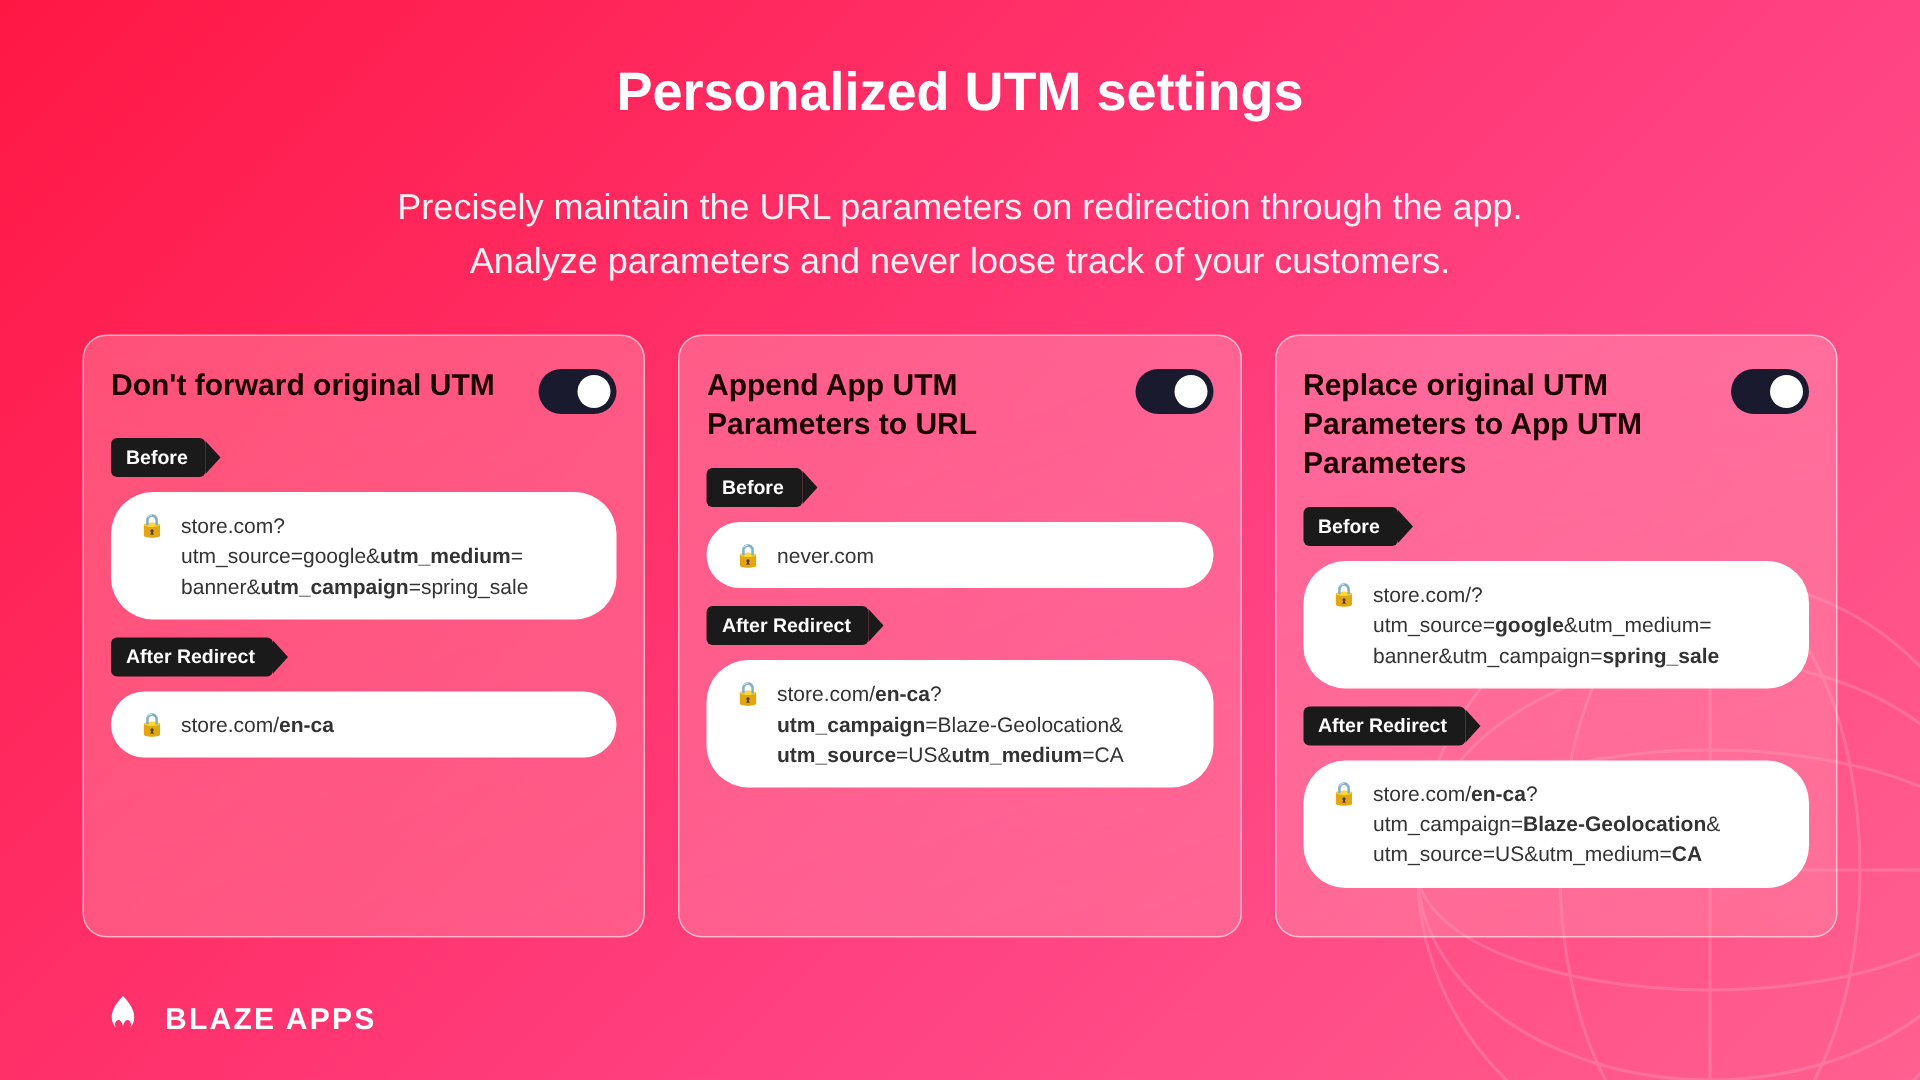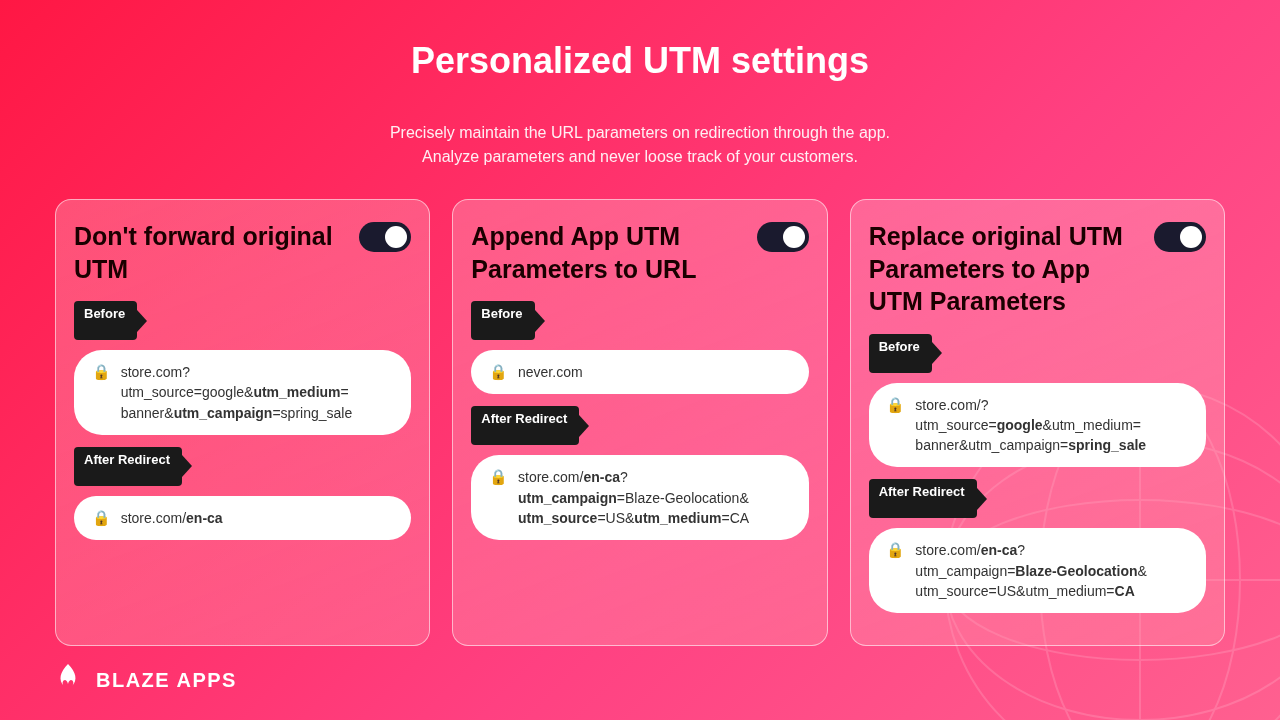--- a/index.html
+++ b/index.html
@@ -30,21 +30,21 @@
     }
 
     .header h1 {
       font-size: 36px;
       font-weight: 800;
       color: #fff;
       margin-bottom: 14px;
     }
 
     .header p {
-      font-size: 16px;
+      font-size: 24px;
       color: rgba(255,255,255,0.92);
       line-height: 1.5;
       margin-top: 39px;
     }
 
     .cards-container {
       display: flex;
       gap: 22px;
       padding: 10px 55px 0;
       justify-content: center;
@@ -61,21 +61,21 @@
     }
 
     .card-header {
       display: flex;
       justify-content: space-between;
       align-items: flex-start;
       margin-bottom: 16px;
     }
 
     .card-title {
-      font-size: 25px;
+      font-size: 20px;
       font-weight: 800;
       color: #1a0000;
       line-height: 1.3;
       flex: 1;
       padding-right: 12px;
     }
 
     
     .toggle {
       width: 52px;
@@ -98,21 +98,21 @@
     }
 
     
     .badge {
       display: inline-flex;
       align-items: center;
       background: #1a1a1a;
       color: #fff;
       font-size: 13px;
       font-weight: 600;
-      padding: 5px 12px 19px 10px;
+      padding: 5px 12px 6px 10px;
       border-radius: 4px;
       margin-bottom: 10px;
       position: relative;
     }
     .badge::after {
       content: '';
       position: absolute;
       right: -10px;
       top: 50%;
       transform: translateY(-50%);
@@ -147,21 +147,21 @@
     }
 
     .url-text strong {
       font-weight: 700;
     }
 
     
     .footer {
       position: absolute;
       bottom: 22px;
-      left: 50px;
+      left: 64px;
       display: flex;
       align-items: center;
       gap: 10px;
       justify-content: space-between;
     }
 
     .logo-icon {
       width: 36px;
       height: 36px;
     }

